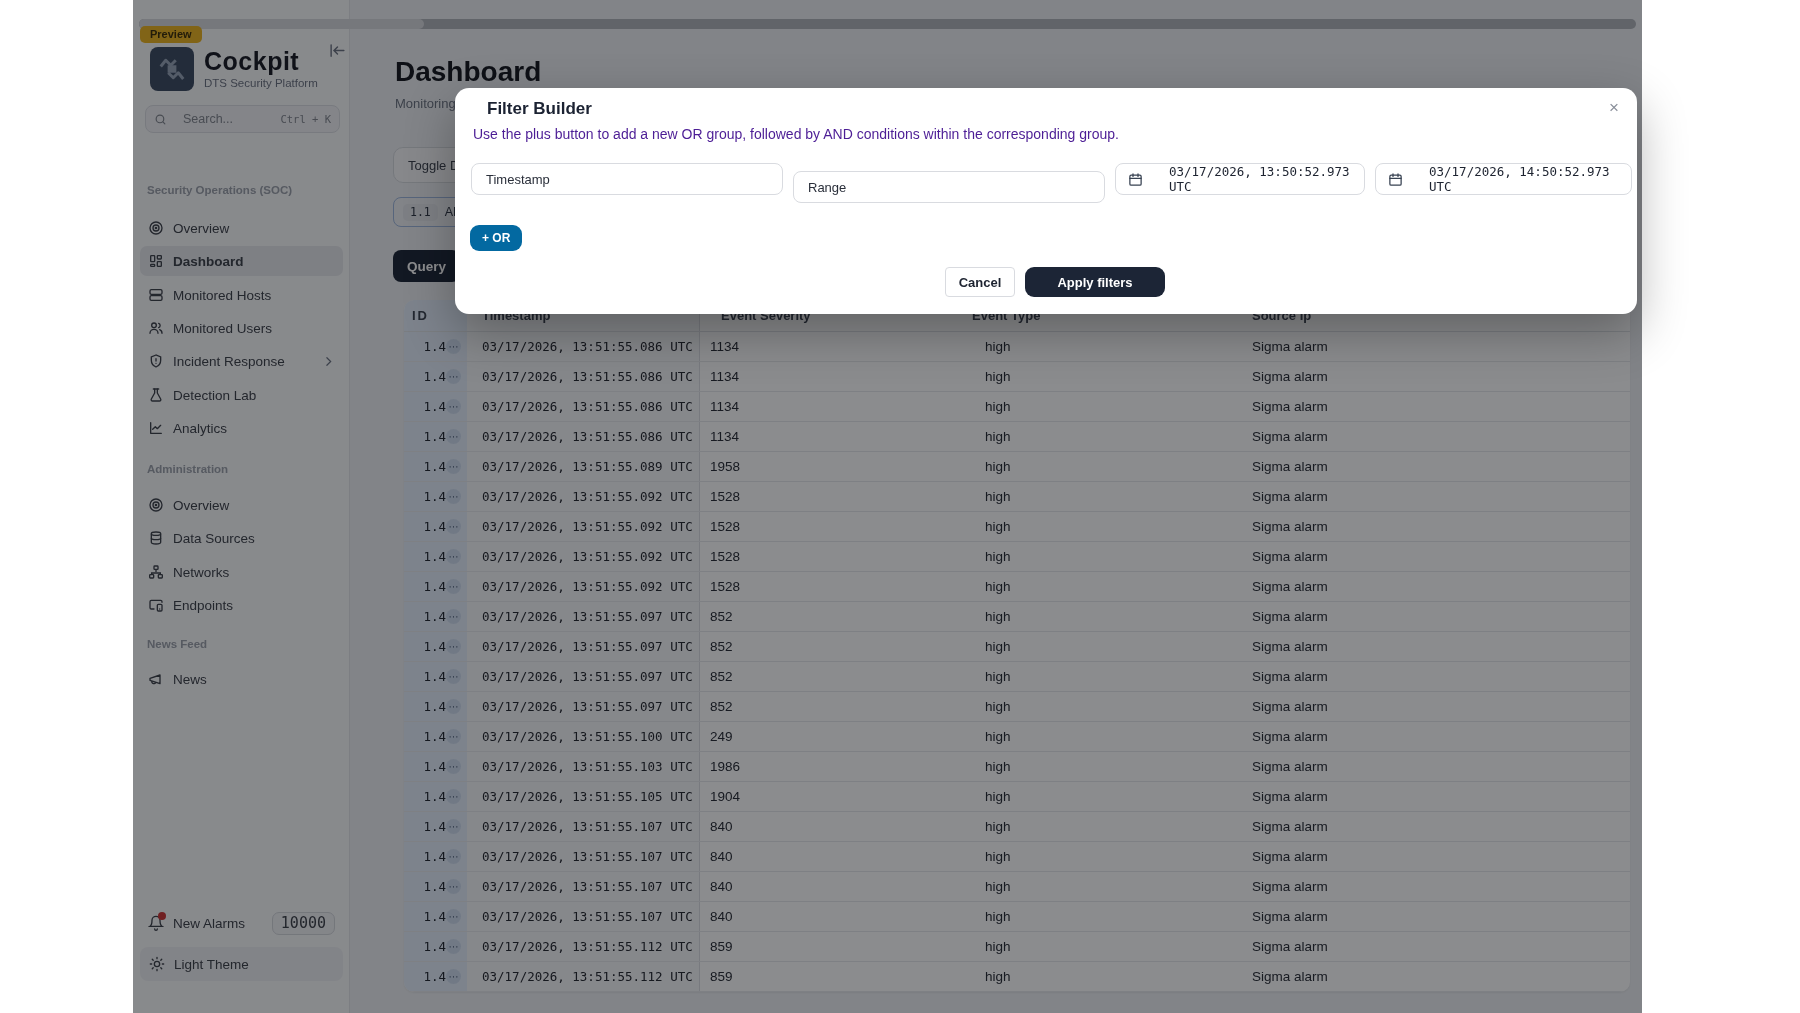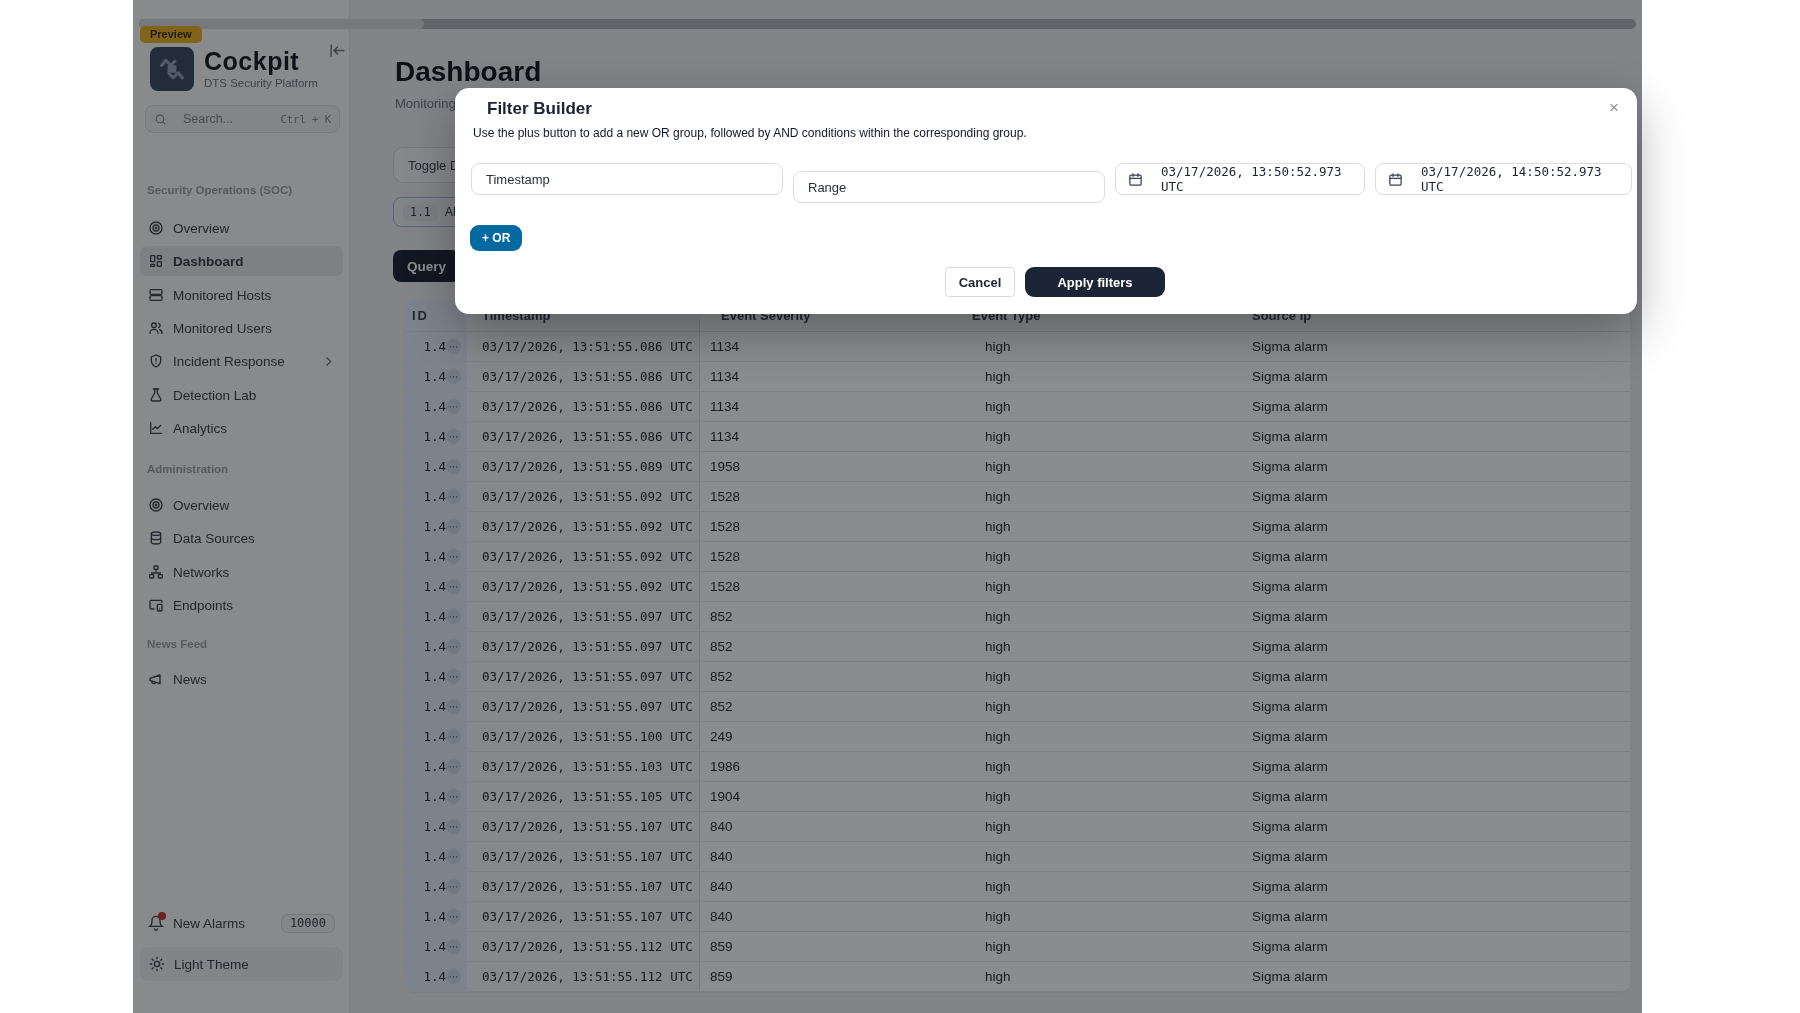--- a/index.html
+++ b/index.html
@@ -26,21 +26,21 @@
   .search-box { position:absolute; left:12px; top:105px; width:195px; height:28px; border:1px solid #dcdee3; background:#f1f2f5; border-radius:8px; display:flex; align-items:center; padding:0 8px; gap:16px; color:#82868f; }
   .search-box .ph { font-size:12.5px; flex:1; }
   .search-box .kbd { font-size:10.5px; color:#82868f; }
 
   .nav-label { position:absolute; left:14px; font-size:11.5px; font-weight:600; color:#9ba0aa; }
   .nav-item { position:absolute; left:7px; width:203px; height:30px; border-radius:7px; display:flex; align-items:center; gap:9px; padding:0 8px; font-size:13.5px; color:#3c4049; cursor:pointer; }
   .nav-item.active { background:#e6e8ec; font-weight:600; }
   .nav-item .nav-ic { width:16px; height:16px; flex:0 0 16px; color:#3c4049; display:flex; }
   .nav-item .chev { margin-left:auto; color:#6b7280; display:flex; }
 
-  .alarm-badge { border:1px solid #d4d7dc; background:#f2f3f5; border-radius:7px; font-size:12px; padding:1px 8px 2px; color:#3c4049; margin-left:auto; }
+  .alarm-badge { border:1px solid #d4d7dc; background:#f2f3f5; border-radius:7px; font-size:15px; padding:1px 8px 2px; color:#3c4049; margin-left:auto; }
   .theme-btn { position:absolute; left:7px; top:947px; width:203px; height:34px; background:#eff0f3; border-radius:8px; display:flex; align-items:center; gap:9px; padding:0 9px; font-size:13.5px; color:#3c4049; cursor:pointer; }
   .bell-wrap { position:relative; display:flex; }
   .bell-dot { position:absolute; right:-2px; top:-3px; width:8px; height:8px; border-radius:50%; background:#cc3333; }
 
   
   .main { position:absolute; left:217px; top:0; right:0; bottom:0; background:#eef0f3; }
   .page-title { position:absolute; left:45px; top:56px; font-size:28px; font-weight:800; color:#13161d; }
   .page-sub { position:absolute; left:45px; top:96px; font-size:13px; color:#6b7280; }
   .toggle-btn { position:absolute; left:43px; top:147px; width:170px; height:36px; border:1px solid #d6d9de; background:#f7f8fa; border-radius:10px; font-size:13px; color:#3a3f4a; display:flex; align-items:center; padding:0 14px; }
   .ver-chip { position:absolute; left:43px; top:197px; height:30px; border:1px solid #9db6dd; border-radius:8px; display:flex; align-items:center; gap:7px; padding:0 9px; width:140px; }
@@ -61,26 +61,26 @@
   .td-id { background:#e4eefb; justify-content:flex-end; padding-right:6px; }
   .td-id .idv { font-family:"DejaVu Sans Mono",monospace; font-size:12.5px; color:#1f242e; }
   .td-id .dots { width:15px; height:15px; border-radius:50%; background:#cfdcef; color:#43546e; font-size:10px; line-height:15px; text-align:center; cursor:pointer; }
   .td-ts { font-family:"DejaVu Sans Mono",monospace; font-size:12.5px; padding-left:15px; background:#f6f7f9; border-right:1px solid #dcdee3; color:#23262e; }
   .td-code { padding-left:10px; } .td-sev { padding-left:21px; } .td-type { padding-left:8px; } .td-src { padding-left:8px; }
 
   
   .overlay { position:absolute; left:133px; top:0; width:1509px; height:1013px; background:rgba(8,10,14,0.47); z-index:50; }
   .modal { position:absolute; left:455px; top:88px; width:1182px; height:226px; background:#ffffff; border-radius:14px; box-shadow:0 18px 50px rgba(0,0,0,.30); z-index:60; }
   .modal-title { position:absolute; left:32px; top:11px; font-size:17px; font-weight:700; color:#1b2232; }
-  .modal-desc { position:absolute; left:18px; top:38px; font-size:12px; color:#0f172a; }
+  .modal-desc { position:absolute; left:18px; top:38px; font-size:14px; color:#4c1d95; }
   .modal-close { position:absolute; right:18px; top:10px; font-size:17px; color:#8b909b; cursor:pointer; }
   .f-input { position:absolute; top:75px; height:32px; border:1px solid #d9dbe0; border-radius:8px; background:#fff; font-size:13px; color:#2a2f3a; display:flex; align-items:center; padding:0 14px; }
   .f-field { left:16px; width:312px; }
   .f-op { left:338px; width:312px;margin-top:8px; }
-  .f-date { position:absolute; top:75px; height:32px; border:1px solid #d9dbe0; border-radius:8px; background:#fff; display:flex; align-items:center; gap:18px; padding:8px 12px; font-family:"DejaVu Sans Mono",monospace; font-size:12.5px; color:#1d2330; cursor:pointer; }
+  .f-date { position:absolute; top:75px; height:32px; border:1px solid #d9dbe0; border-radius:8px; background:#fff; display:flex; align-items:center; gap:26px; padding:8px 12px; font-family:"DejaVu Sans Mono",monospace; font-size:12.5px; color:#1d2330; cursor:pointer; }
   .f-date1 { left:660px; width:250px; }
   .f-date2 { left:920px; width:257px; }
   .or-btn { position:absolute; left:15px; top:137px; background:#0369a1; color:#fff; border:none; border-radius:9px; font-size:12px; font-weight:700; padding:6px 12px; font-family:"Liberation Sans",sans-serif; cursor:pointer; }
   .cancel-btn { position:absolute; left:490px; top:179px; width:70px; height:30px; background:#fff; border:1px solid #d9dbe0; border-radius:4px; font-size:13px; font-weight:600; color:#1d2330; font-family:"Liberation Sans",sans-serif; cursor:pointer; }
   .apply-btn { position:absolute; left:570px; top:179px; width:140px; height:30px; background:#1c2536; border:none; border-radius:9px; font-size:13px; font-weight:600; color:#fff; font-family:"Liberation Sans",sans-serif; cursor:pointer; }
 
   svg { display:block; }
 </style>
 </head>
 <body>

